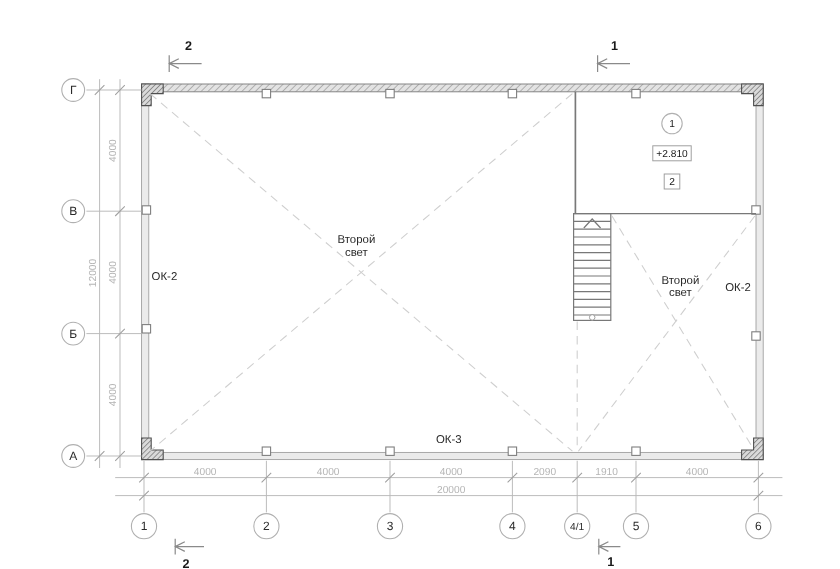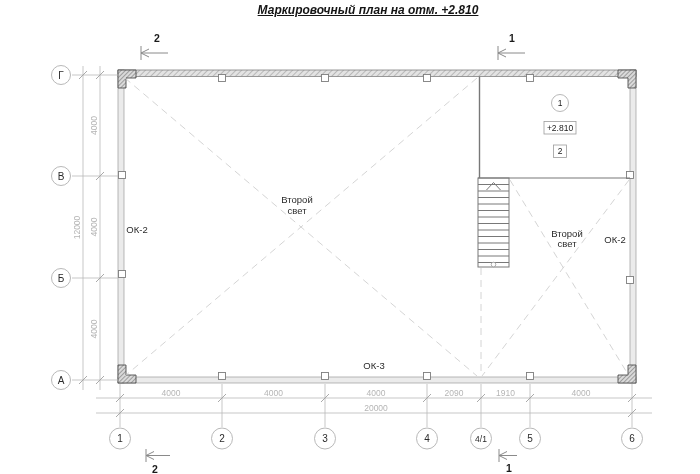--- a/index.html
+++ b/index.html
@@ -22,21 +22,20 @@
   .wall{fill:#ebebeb;stroke:#9a9a9a;stroke-width:0.7;}
   .stair{stroke:#787878;stroke-width:1;fill:none;}
   .secmark{stroke:#8a8a8a;stroke-width:1;fill:none;}
   .circ{fill:#ffffff;stroke:#b0b0b0;stroke-width:0.9;}
   .annbox{fill:#ffffff;stroke:#9c9c9c;stroke-width:0.8;}
 </style>
 </head>
 <body>
 
 <div class="page">
-  <div class="title">Маркировочный план на отм. +2.810</div>
 
   <svg width="700" height="474" viewBox="0 0 700 474">
     <defs>
       <pattern id="hatchWall" width="4" height="4" patternUnits="userSpaceOnUse" patternTransform="rotate(45)">
         <rect width="4" height="4" fill="#e3e3e3"></rect>
         <line x1="0" y1="0" x2="0" y2="4" stroke="#9b9b9b" stroke-width="1.2"></line>
       </pattern>
       <pattern id="hatchCol" width="3" height="3" patternUnits="userSpaceOnUse" patternTransform="rotate(45)">
         <rect width="3" height="3" fill="#dadada"></rect>
         <line x1="0" y1="0" x2="0" y2="3" stroke="#606060" stroke-width="1"></line>

